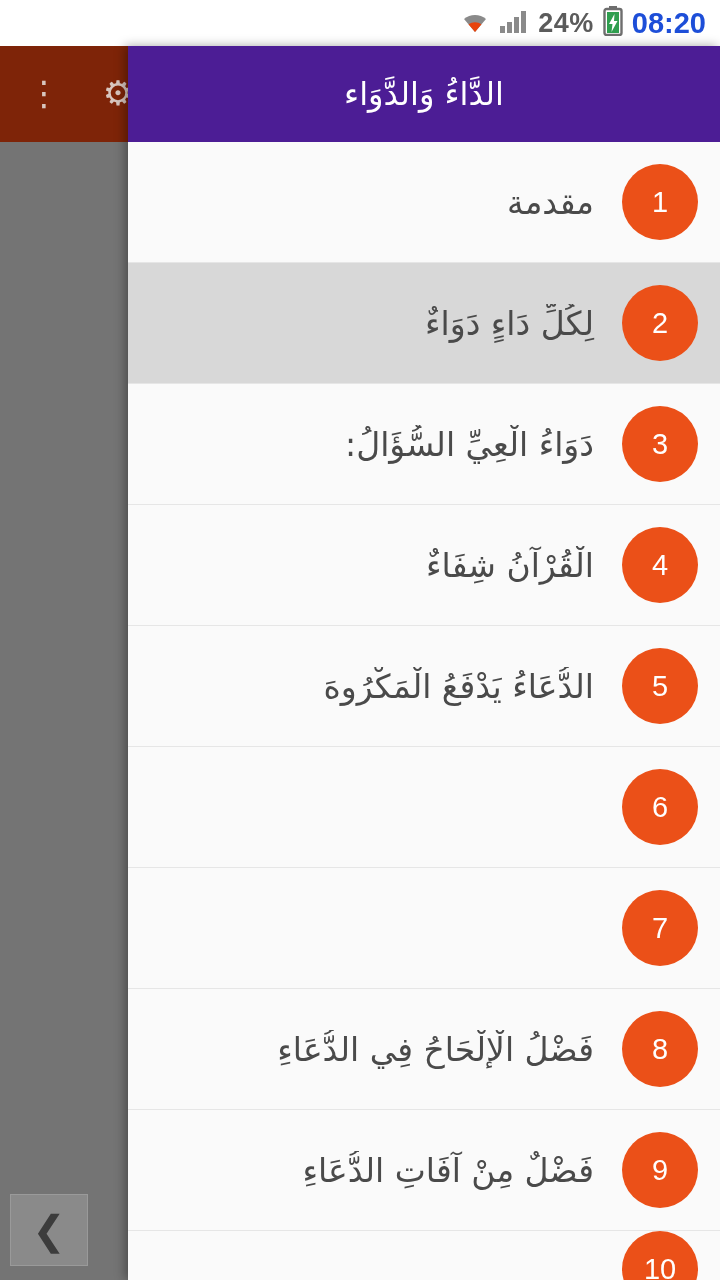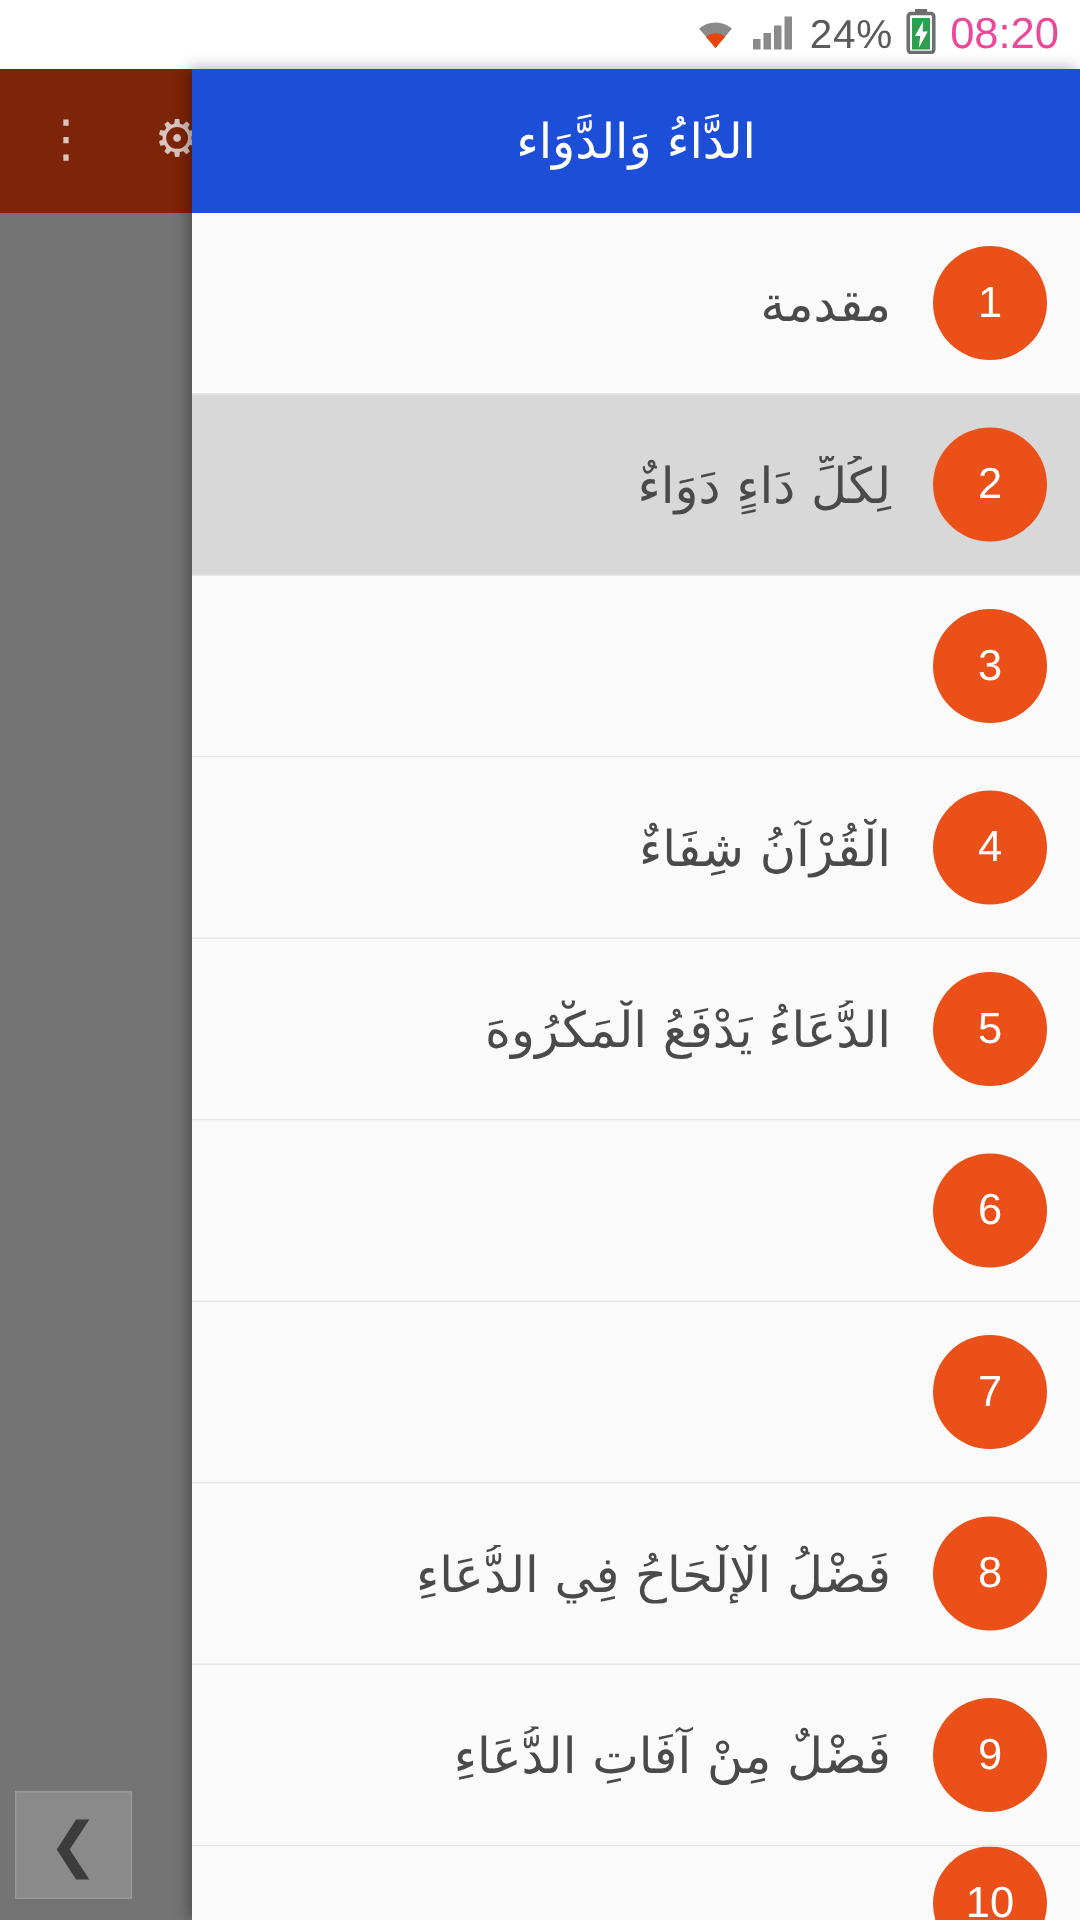--- a/index.html
+++ b/index.html
@@ -22,28 +22,29 @@
     height:46px;
     background:#ffffff;
     display:flex; align-items:center; justify-content:flex-end;
     padding:0 14px;
     gap:10px;
     direction:ltr;
   }
   .statusbar .sb-right {
     display:flex; align-items:center; gap:9px;
     margin-left:auto;
+    font-weight:bold;
   }
   .sb-text {
     font-size:27px;
     color:#5b5b5b;
     font-family:"Liberation Sans", sans-serif;
     letter-spacing:0.5px;
   }
-  .sb-clock { font-size:29px; color:#ec4899; font-family:"Liberation Sans", sans-serif; }
+  .sb-clock { font-size:29px; color:#1d4ed8; font-family:"Liberation Sans", sans-serif; }
   .icon-wifi, .icon-signal, .icon-battery { display:inline-block; }
 
   
   .behind {
     position:absolute; top:46px; left:0;
     width:720px; height:1234px;
     background:#747474;
     overflow:hidden;
   }
   .behind-toolbar {
@@ -96,21 +97,21 @@
   .drawer {
     position:absolute;
     top:46px; left:128px;
     width:592px; height:1234px;
     background:#fafafa;
     overflow:hidden;
     box-shadow:-3px 0 10px rgba(0,0,0,.35);
   }
   .drawer-header {
     height:96px;
-    background:#1d4ed8;
+    background:#4c1d95;
     display:flex; align-items:center; justify-content:center;
   }
   .drawer-title {
     color:#ffffff;
     font-size:32px;
     font-family:"DejaVu Sans", sans-serif;
     letter-spacing:0.5px;
   }
 
   .chapter-list {
@@ -218,20 +219,21 @@
         <div class="chapter-title">مقدمة</div>
       </div>
 
       <div class="chapter selected">
         <div class="num-badge">2</div>
         <div class="chapter-title">لِكُلِّ دَاءٍ دَوَاءٌ</div>
       </div>
 
       <div class="chapter">
         <div class="num-badge">3</div>
+        <div class="chapter-title">دَوَاءُ الْعِيِّ السُّؤَالُ:</div>
       </div>
 
       <div class="chapter">
         <div class="num-badge">4</div>
         <div class="chapter-title">الْقُرْآنُ شِفَاءٌ</div>
       </div>
 
       <div class="chapter">
         <div class="num-badge">5</div>
         <div class="chapter-title">الدُّعَاءُ يَدْفَعُ الْمَكْرُوهَ</div>

